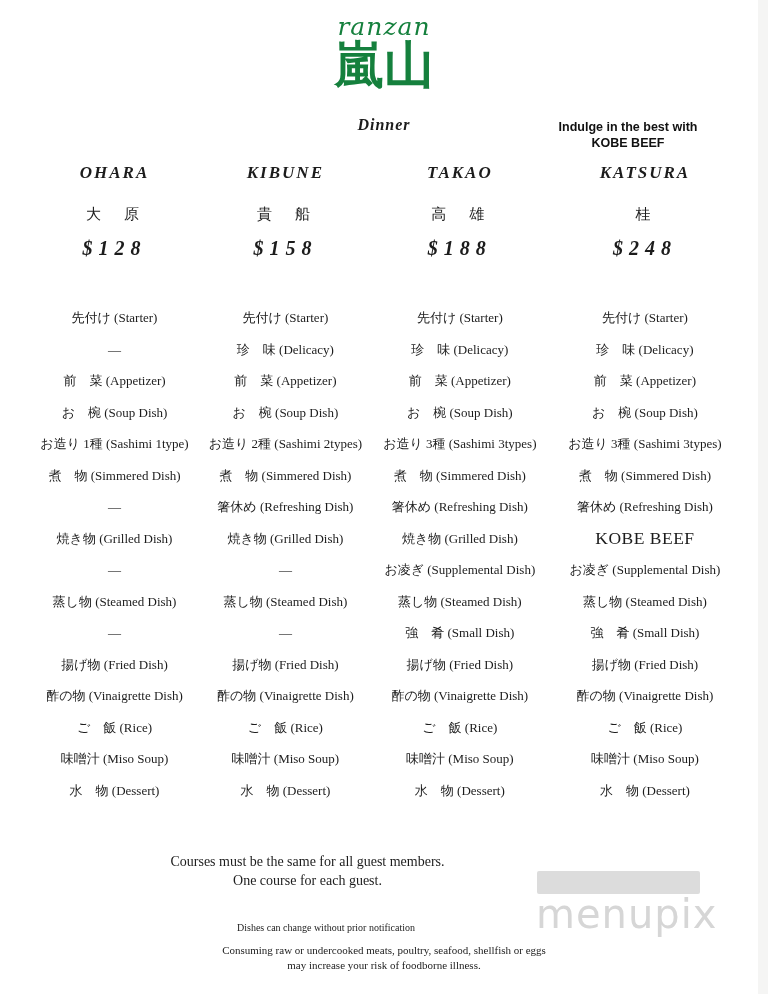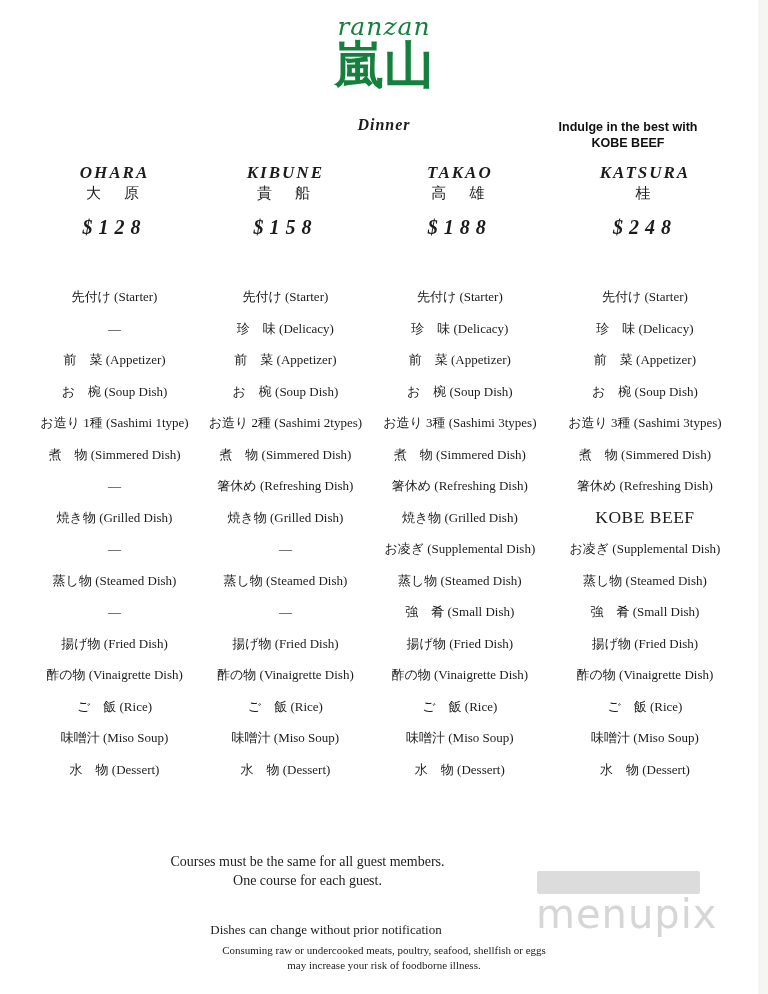--- a/index.html
+++ b/index.html
@@ -80,20 +80,21 @@
   .col:nth-child(3) { flex: 0 0 25.3%; }
   .col:nth-child(4) { flex: 0 0 26.7%; }
   .course-name {
     font-style: italic;
     font-weight: 600;
     font-size: 17px;
     letter-spacing: 2px;
     line-height: 20px;
   }
   .course-kanji {
+    margin-top: 21px;
     font-size: 15px;
     letter-spacing: 4px;
     line-height: 20px;
   }
   .course-price {
     margin-top: 14px;
     font-style: italic;
     font-weight: 600;
     font-size: 20px;
     letter-spacing: 6px;
@@ -119,21 +120,21 @@
     text-align: center;
     font-size: 14px;
     line-height: 18.5px;
   }
   .footer-notice {
     position: absolute;
     top: 922px;
     left: 0;
     width: 652px;
     text-align: center;
-    font-size: 13px;
+    font-size: 10px;
   }
   .footer-disclaimer {
     position: absolute;
     top: 943px;
     left: 0;
     width: 768px;
     text-align: center;
     font-size: 11px;
     line-height: 14.5px;
   }

